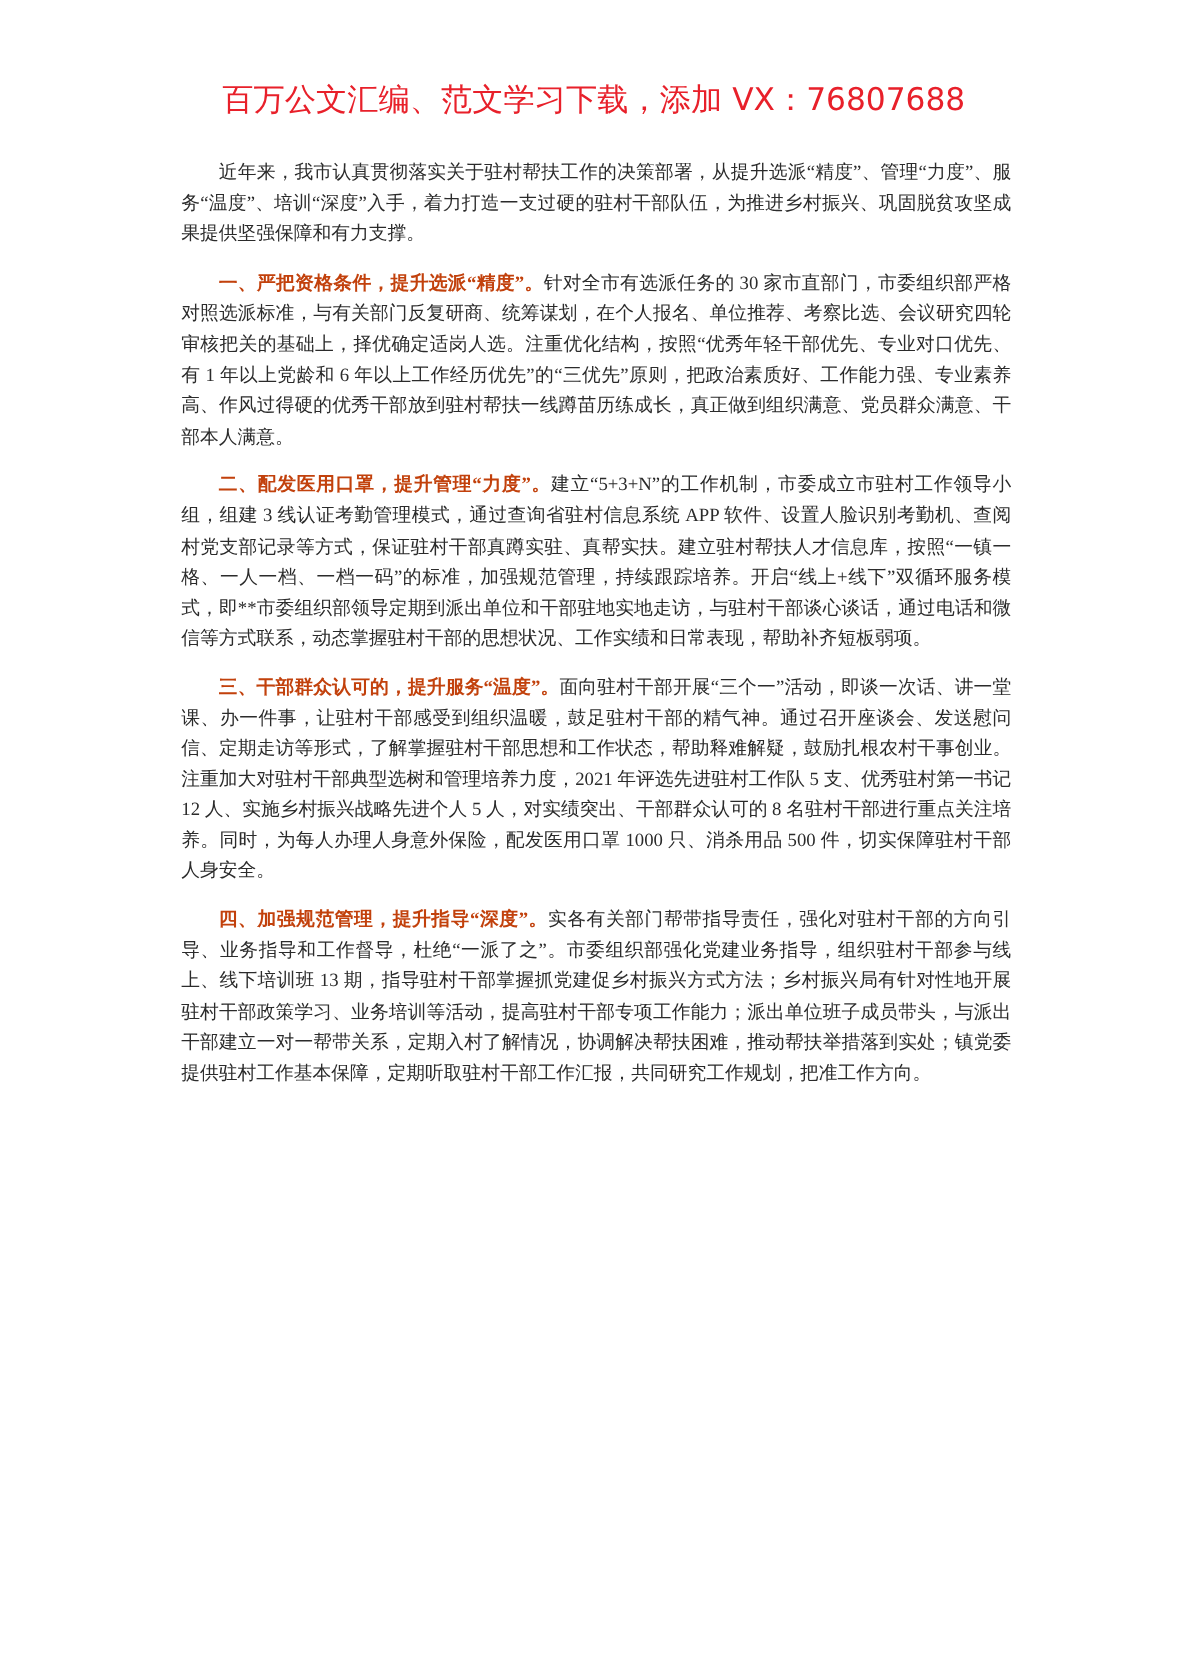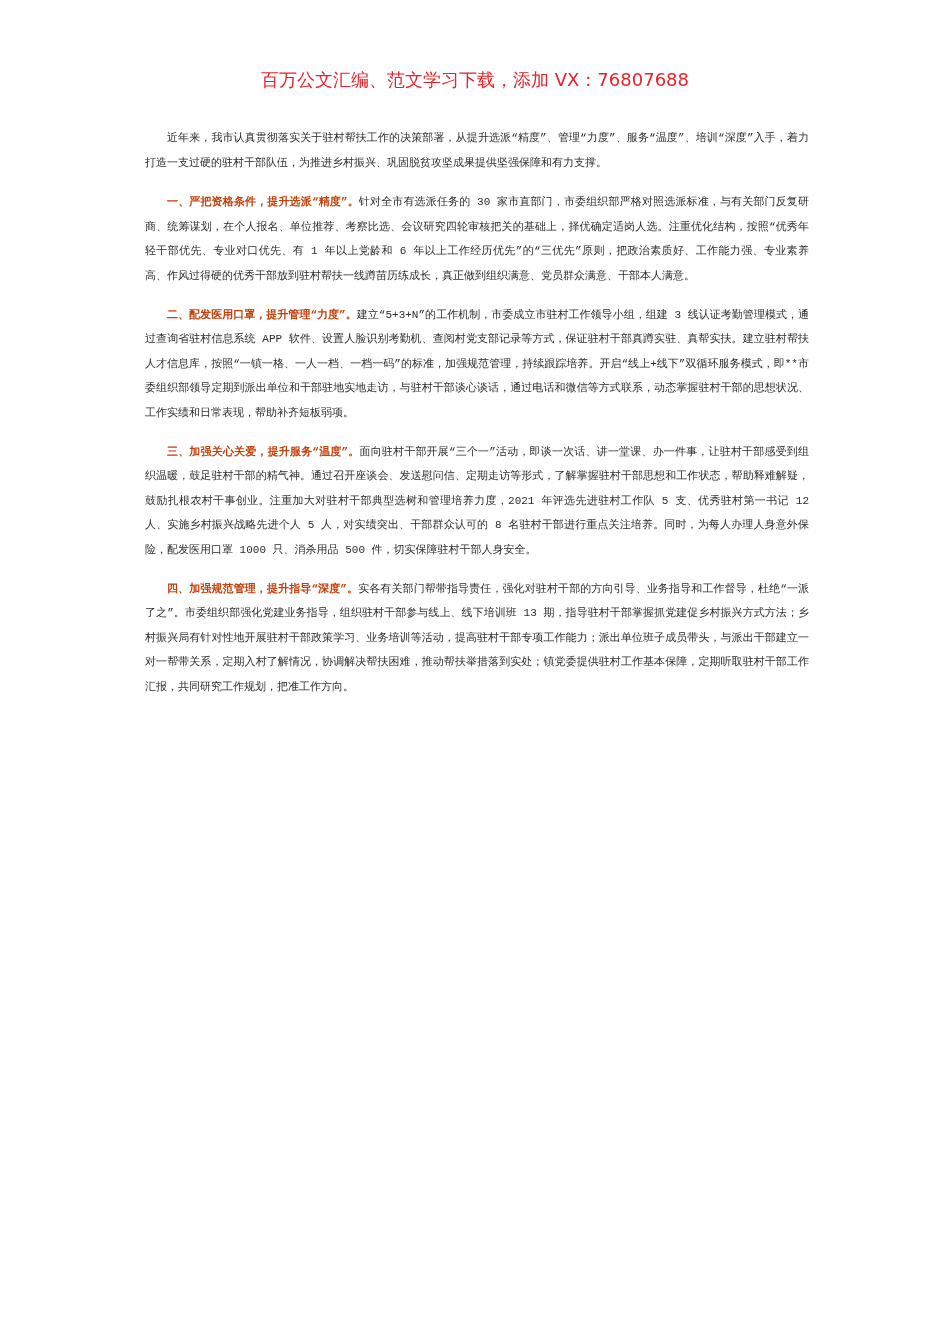--- a/index.html
+++ b/index.html
@@ -1,41 +1,41 @@
 <!DOCTYPE html>
 <html><head>
   <meta charset="utf-8">
   <style>
     html, body { margin: 0; padding: 0; background: #ffffff; }
     body { width: 950px; height: 1344px; position: relative; overflow: hidden; }
     .page { position: absolute; left: 0; top: 0; width: 950px; height: 1344px; background: #fff; }
     .banner {
       position: absolute; left: 0; width: 950px; top: 66px; text-align: center;
-      color: #e8202a; font-family: "DejaVu Sans", sans-serif; font-size: 18px; line-height: 28px;
+      color: #e8202a; font-family: "DejaVu Sans", sans-serif; font-size: 25px; line-height: 28px;
       letter-spacing: 0px;
     }
     .body-text {
       position: absolute; left: 145px; width: 664px; top: 126px;
-      font-family: Liberation Mono, monospace; font-size: 11px; color: #2b2b2b;
+      font-family: Liberation Serif, serif; font-size: 15px; color: #2b2b2b;
       line-height: 24.6px; text-align: justify;
     }
     .para { margin: 0 0 14px 0; text-indent: 2em; }
     .para.first { margin-bottom: 15px; }
     .head { font-weight: bold; color: #c2410c; }
   </style>
 </head>
 <body>
 
 <div class="page">
   <div class="banner">百万公文汇编、范文学习下载，添加 VX：76807688</div>
 
   <div class="body-text">
     <p class="para first">近年来，我市认真贯彻落实关于驻村帮扶工作的决策部署，从提升选派“精度”、管理“力度”、服务“温度”、培训“深度”入手，着力打造一支过硬的驻村干部队伍，为推进乡村振兴、巩固脱贫攻坚成果提供坚强保障和有力支撑。</p>
 
     <p class="para"><span class="head">一、严把资格条件，提升选派“精度”。</span><span>针对全市有选派任务的 30 家市直部门，市委组织部严格对照选派标准，与有关部门反复研商、统筹谋划，在个人报名、单位推荐、考察比选、会议研究四轮审核把关的基础上，择优确定适岗人选。注重优化结构，按照“优秀年轻干部优先、专业对口优先、有 1 年以上党龄和 6 年以上工作经历优先”的“三优先”原则，把政治素质好、工作能力强、专业素养高、作风过得硬的优秀干部放到驻村帮扶一线蹲苗历练成长，真正做到组织满意、党员群众满意、干部本人满意。</span></p>
 
     <p class="para"><span class="head">二、配发医用口罩，提升管理“力度”。</span><span>建立“5+3+N”的工作机制，市委成立市驻村工作领导小组，组建 3 线认证考勤管理模式，通过查询省驻村信息系统 APP 软件、设置人脸识别考勤机、查阅村党支部记录等方式，保证驻村干部真蹲实驻、真帮实扶。建立驻村帮扶人才信息库，按照“一镇一格、一人一档、一档一码”的标准，加强规范管理，持续跟踪培养。开启“线上+线下”双循环服务模式，即**市委组织部领导定期到派出单位和干部驻地实地走访，与驻村干部谈心谈话，通过电话和微信等方式联系，动态掌握驻村干部的思想状况、工作实绩和日常表现，帮助补齐短板弱项。</span></p>
 
-    <p class="para"><span class="head">三、加强关心关爱，提升服务“温度”。</span><span>面向驻村干部开展“三个一”活动，即谈一次话、讲一堂课、办一件事，让驻村干部感受到组织温暖，鼓足驻村干部的精气神。通过召开座谈会、发送慰问信、定期走访等形式，了解掌握驻村干部思想和工作状态，帮助释难解疑，鼓励扎根农村干事创业。注重加大对驻村干部典型选树和管理培养力度，2021 年评选先进驻村工作队 5 支、优秀驻村第一书记 12 人、实施乡村振兴战略先进个人 5 人，对实绩突出、干部群众认可的 8 名驻村干部进行重点关注培养。同时，为每人办理人身意外保险，配发医用口罩 1000 只、消杀用品 500 件，切实保障驻村干部人身安全。</span></p>
+    <p class="para"><span class="head">三、干部群众认可的，提升服务“温度”。</span><span>面向驻村干部开展“三个一”活动，即谈一次话、讲一堂课、办一件事，让驻村干部感受到组织温暖，鼓足驻村干部的精气神。通过召开座谈会、发送慰问信、定期走访等形式，了解掌握驻村干部思想和工作状态，帮助释难解疑，鼓励扎根农村干事创业。注重加大对驻村干部典型选树和管理培养力度，2021 年评选先进驻村工作队 5 支、优秀驻村第一书记 12 人、实施乡村振兴战略先进个人 5 人，对实绩突出、干部群众认可的 8 名驻村干部进行重点关注培养。同时，为每人办理人身意外保险，配发医用口罩 1000 只、消杀用品 500 件，切实保障驻村干部人身安全。</span></p>
 
     <p class="para"><span class="head">四、加强规范管理，提升指导“深度”。</span><span>实各有关部门帮带指导责任，强化对驻村干部的方向引导、业务指导和工作督导，杜绝“一派了之”。市委组织部强化党建业务指导，组织驻村干部参与线上、线下培训班 13 期，指导驻村干部掌握抓党建促乡村振兴方式方法；乡村振兴局有针对性地开展驻村干部政策学习、业务培训等活动，提高驻村干部专项工作能力；派出单位班子成员带头，与派出干部建立一对一帮带关系，定期入村了解情况，协调解决帮扶困难，推动帮扶举措落到实处；镇党委提供驻村工作基本保障，定期听取驻村干部工作汇报，共同研究工作规划，把准工作方向。</span></p>
   </div>
 </div>
 
 </body></html>

